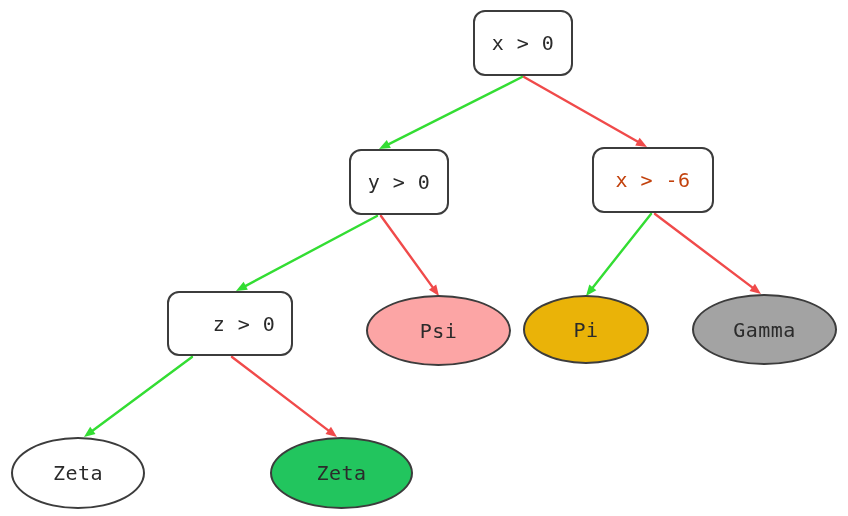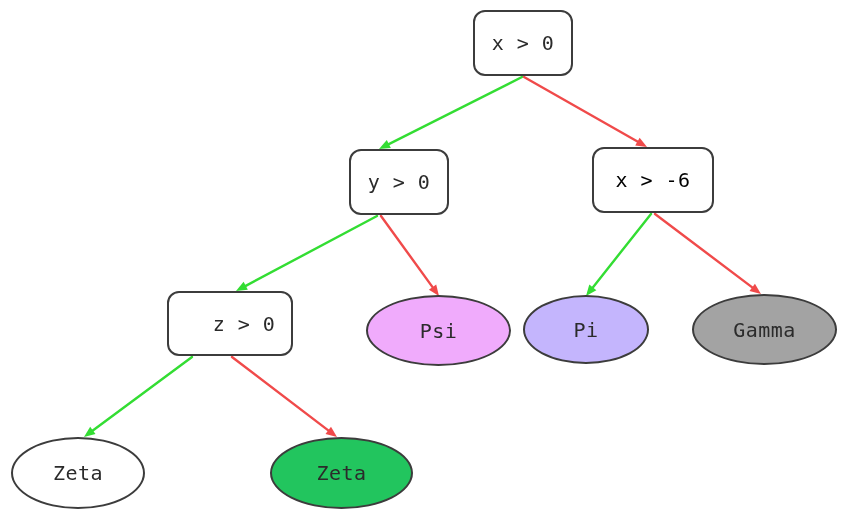--- a/index.html
+++ b/index.html
@@ -92,30 +92,30 @@
       </g>
     </svg>
 
   <div id="node-layer">
       <div class="node decision" style="left: 473px; top: 10px; width: 100px; height: 66px; border-color: rgb(60, 60, 60); background: rgb(255, 255, 255); color: rgb(43, 43, 43);">
         <span class="node-label">x &gt; 0</span>
       </div>
       <div class="node decision" style="left: 328px; top: 149px; width: 100px; height: 66px; border-color: rgb(60, 60, 60); background: rgb(255, 255, 255); color: rgb(43, 43, 43); margin-left: 21px;">
         <span class="node-label">y &gt; 0</span>
       </div>
-      <div class="node decision" style="left: 592px; top: 147px; width: 122px; height: 66px; border-color: rgb(60, 60, 60); background: rgb(255, 255, 255); color: #000000;">
+      <div class="node decision" style="left: 592px; top: 147px; width: 122px; height: 66px; border-color: rgb(60, 60, 60); background: rgb(255, 255, 255); color: #c2410c;">
         <span class="node-label">x &gt; -6</span>
       </div>
       <div class="node decision" style="left: 167px; top: 291px; width: 126px; height: 65px; border-color: rgb(60, 60, 60); background: rgb(255, 255, 255); color: rgb(43, 43, 43); padding-left: 28px;">
         <span class="node-label">z &gt; 0</span>
       </div>
-      <div class="node leaf" style="left: 366px; top: 295px; width: 145px; height: 71px; border-color: rgb(60, 60, 60); background: #f0abfc; color: rgb(43, 43, 43);">
+      <div class="node leaf" style="left: 366px; top: 295px; width: 145px; height: 71px; border-color: rgb(60, 60, 60); background: #fca5a5; color: rgb(43, 43, 43);">
         <span class="node-label">Psi</span>
       </div>
-      <div class="node leaf" style="left: 523px; top: 295px; width: 126px; height: 69px; border-color: rgb(60, 60, 60); background: #c4b5fd; color: rgb(43, 43, 43);">
+      <div class="node leaf" style="left: 523px; top: 295px; width: 126px; height: 69px; border-color: rgb(60, 60, 60); background: #eab308; color: rgb(43, 43, 43);">
         <span class="node-label">Pi</span>
       </div>
       <div class="node leaf" style="left: 692px; top: 294px; width: 145px; height: 71px; border-color: rgb(60, 60, 60); background: #a3a3a3; color: rgb(43, 43, 43);">
         <span class="node-label">Gamma</span>
       </div>
       <div class="node leaf" style="left: 11px; top: 437px; width: 134px; height: 72px; border-color: rgb(60, 60, 60); background: rgb(255, 255, 255); color: rgb(43, 43, 43);">
         <span class="node-label">Zeta</span>
       </div>
       <div class="node leaf" style="left: 270px; top: 437px; width: 143px; height: 72px; border-color: rgb(60, 60, 60); background: #22c55e; color: rgb(43, 43, 43);">
         <span class="node-label">Zeta</span>

